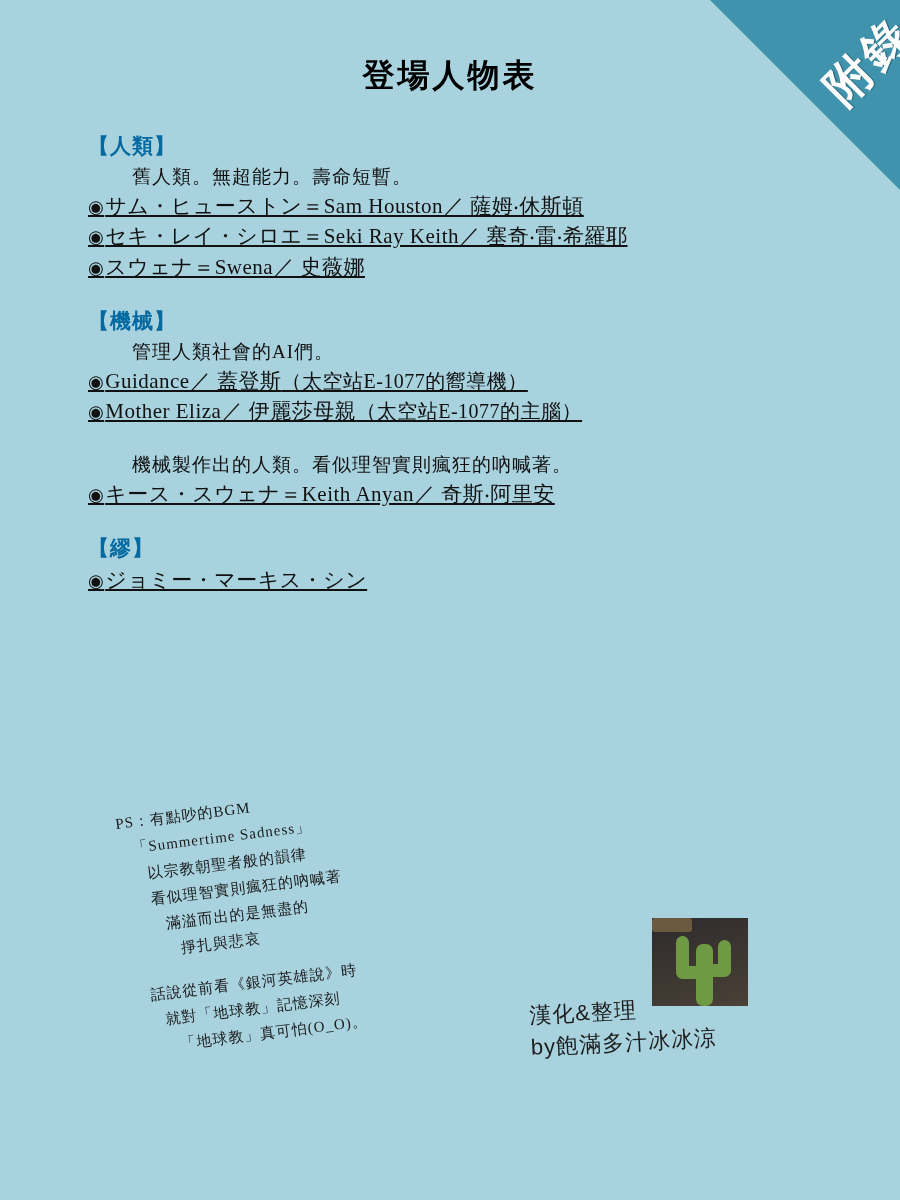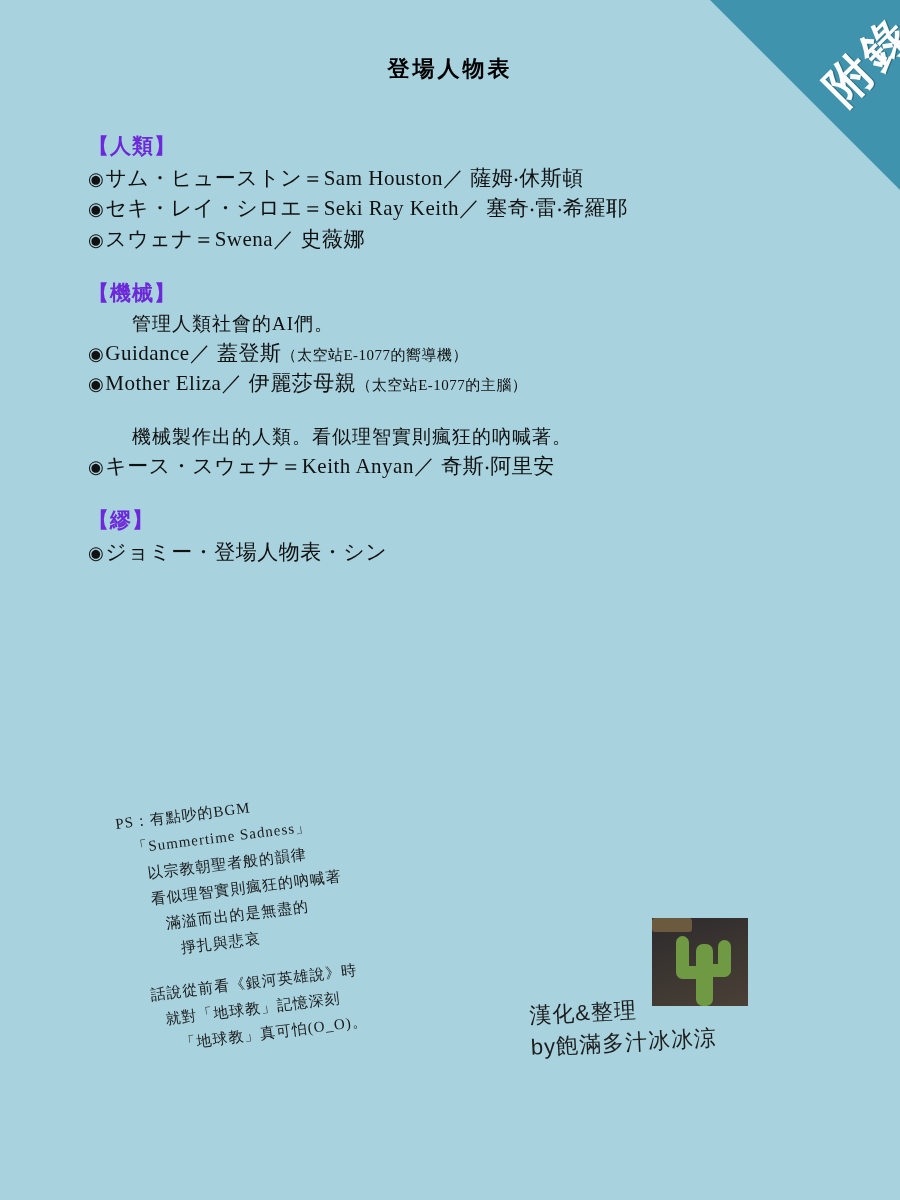--- a/index.html
+++ b/index.html
@@ -46,21 +46,21 @@
     color: #fdfdfd;
     letter-spacing: 4px;
     text-shadow: 1px 1px 0 rgba(0,0,0,0.25);
     white-space: nowrap;
   }
 
   
   .page-title {
     text-align: center;
     font-family: "Liberation Sans", sans-serif;
-    font-size: 22px;
+    font-size: 32px;
     font-weight: bold;
     letter-spacing: 3px;
     padding-top: 54px;
     margin: 0;
     color: #000;
   }
 
   
   .content {
     position: absolute;
@@ -70,41 +70,42 @@
   }
   .section {
     margin-bottom: 26px;
   }
   .section-head {
     font-family: "Liberation Sans", sans-serif;
     font-size: 21px;
     font-weight: bold;
     letter-spacing: 1px;
     margin: 0 0 4px 0;
-    color: #6d28d9;
+    color: #0369a1;
   }
   .section-desc {
     font-size: 19px;
     margin: 0 0 2px 0;
     padding-left: 44px;
     letter-spacing: 1px;
   }
   .entry {
     font-size: 21px;
     margin: 2px 0;
     letter-spacing: 0.5px;
     line-height: 1.35;
     white-space: nowrap;
+    text-decoration: underline;
   }
   .entry .bullet {
     font-size: 18px;
     padding-right: 1px;
   }
   .entry .paren {
-    font-size: 15px;
+    font-size: 20px;
   }
   .entry.cont {
     margin-top: -4px;
   }
 
   
   .ps-note {
     position: absolute;
     left: 128px;
     top: 790px;
@@ -166,20 +167,21 @@
   <div class="ribbon-tri"></div>
   <div class="ribbon-text">附錄</div>
 </div>
 
 <h1 class="page-title">登場人物表</h1>
 
 <div class="content">
 
   <div class="section">
     <div class="section-head">【人類】</div>
+    <div class="section-desc">舊人類。無超能力。壽命短暫。</div>
     <div class="entry">
       <span class="bullet">◉</span><span>サム・ヒューストン＝Sam Houston／ 薩姆‧休斯頓</span><span class="paren"></span>
     </div>
     <div class="entry">
       <span class="bullet">◉</span><span>セキ・レイ・シロエ＝Seki Ray Keith／ 塞奇‧雷‧希羅耶</span><span class="paren"></span>
     </div>
     <div class="entry">
       <span class="bullet">◉</span><span>スウェナ＝Swena／ 史薇娜</span><span class="paren"></span>
     </div>
   </div>
@@ -198,21 +200,21 @@
   <div class="section">
     <div class="section-desc">機械製作出的人類。看似理智實則瘋狂的吶喊著。</div>
     <div class="entry">
       <span class="bullet">◉</span><span>キース・スウェナ＝Keith Anyan／ 奇斯‧阿里安</span><span class="paren"></span>
     </div>
   </div>
 
   <div class="section">
     <div class="section-head">【繆】</div>
     <div class="entry">
-      <span class="bullet">◉</span><span>ジョミー・登場人物表・シン</span>
+      <span class="bullet">◉</span><span>ジョミー・マーキス・シン</span>
     </div>
   </div>
 
 </div>
 
 <div class="ps-note">
   <div class="line">PS：有點吵的BGM</div>
   <div class="line indent1">「Summertime Sadness」</div>
   <div class="line indent2">以宗教朝聖者般的韻律</div>
   <div class="line indent2">看似理智實則瘋狂的吶喊著</div>

